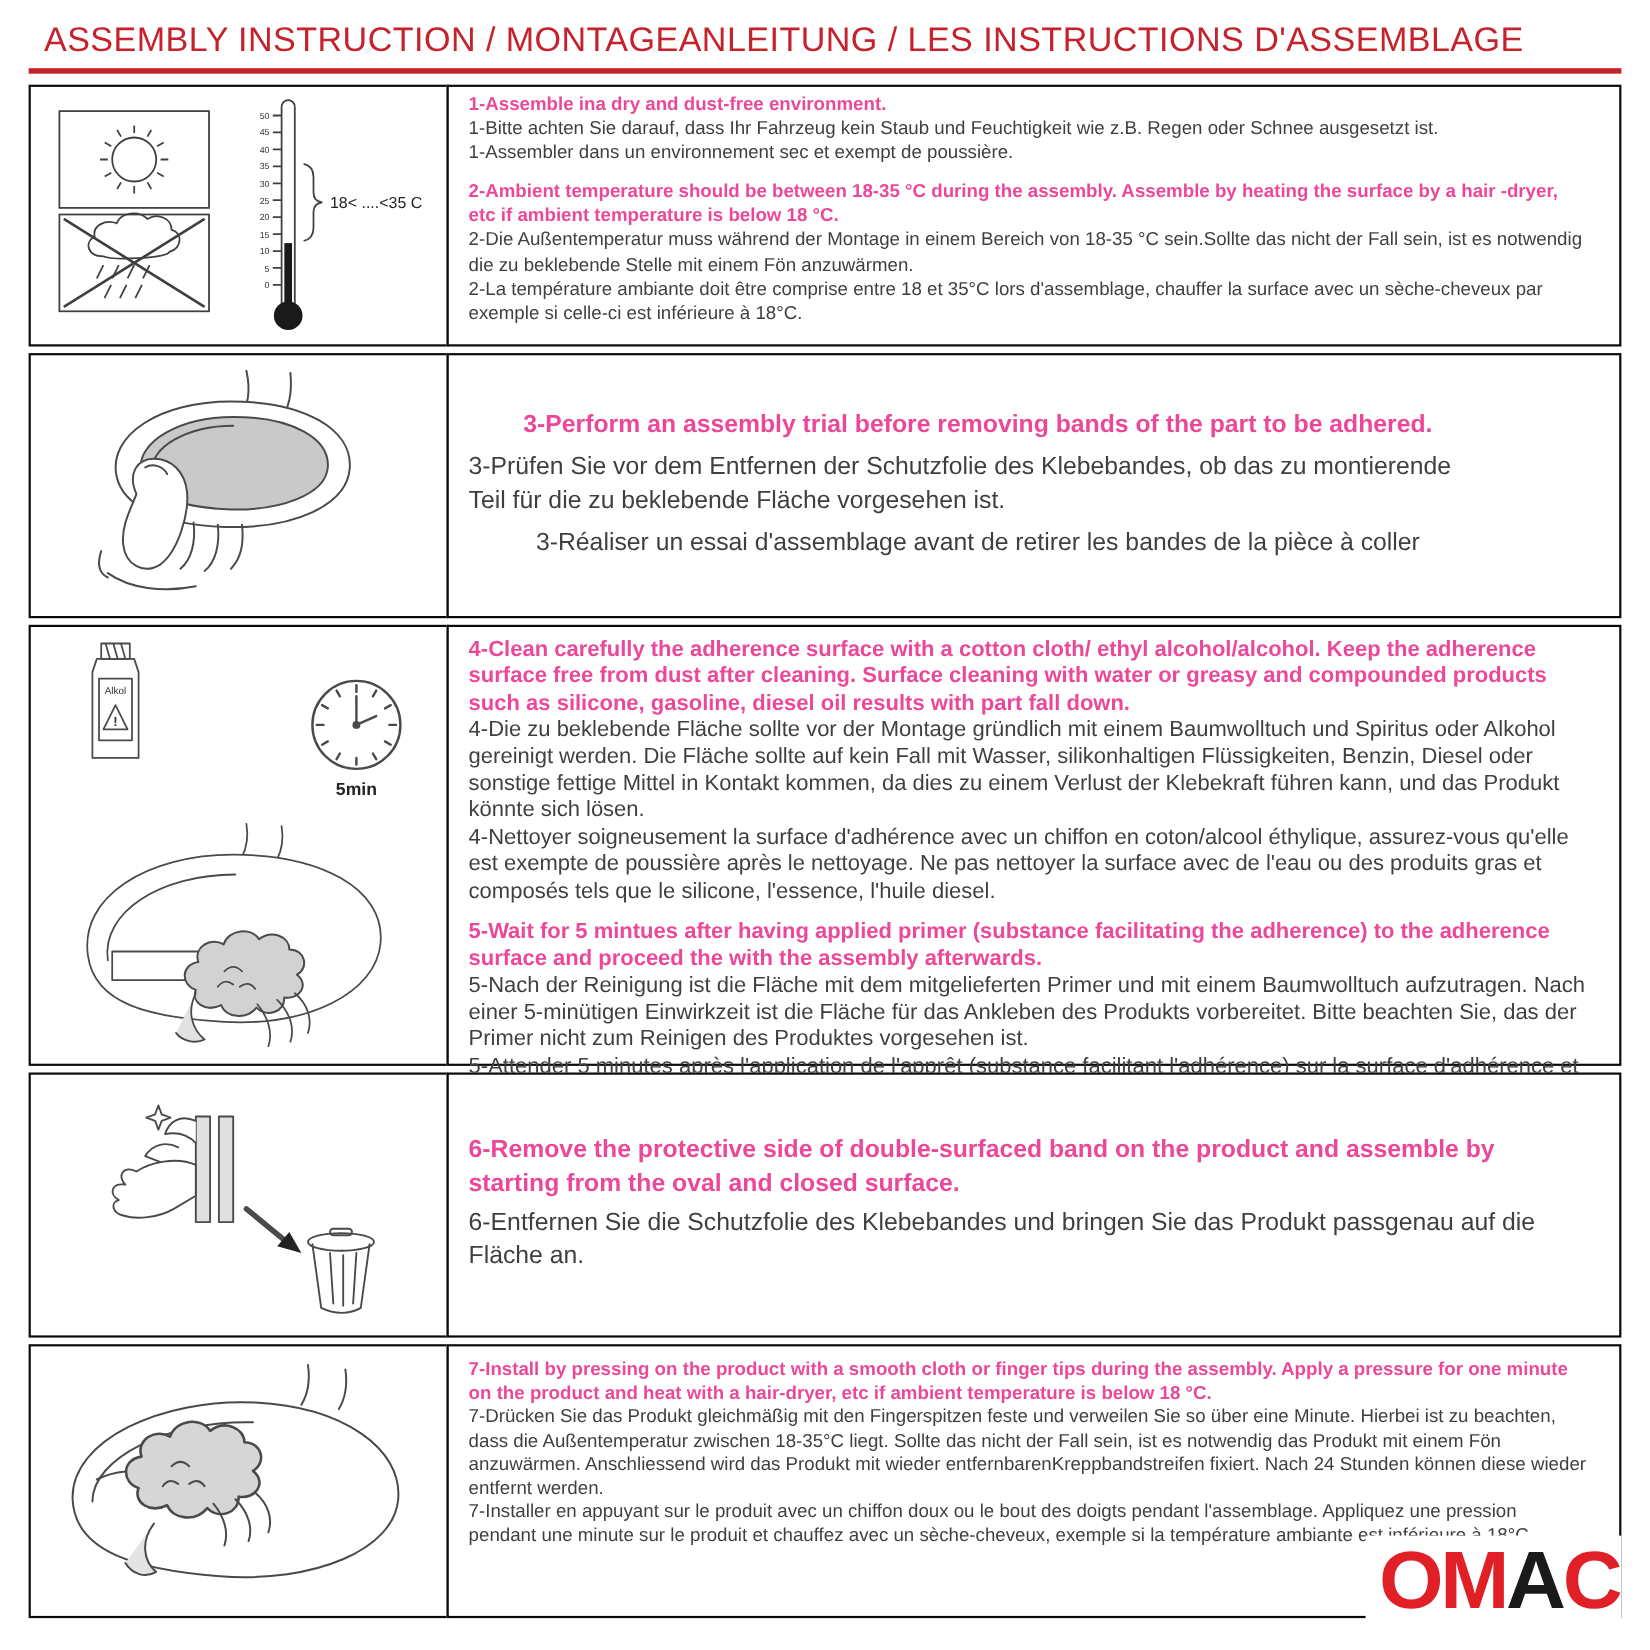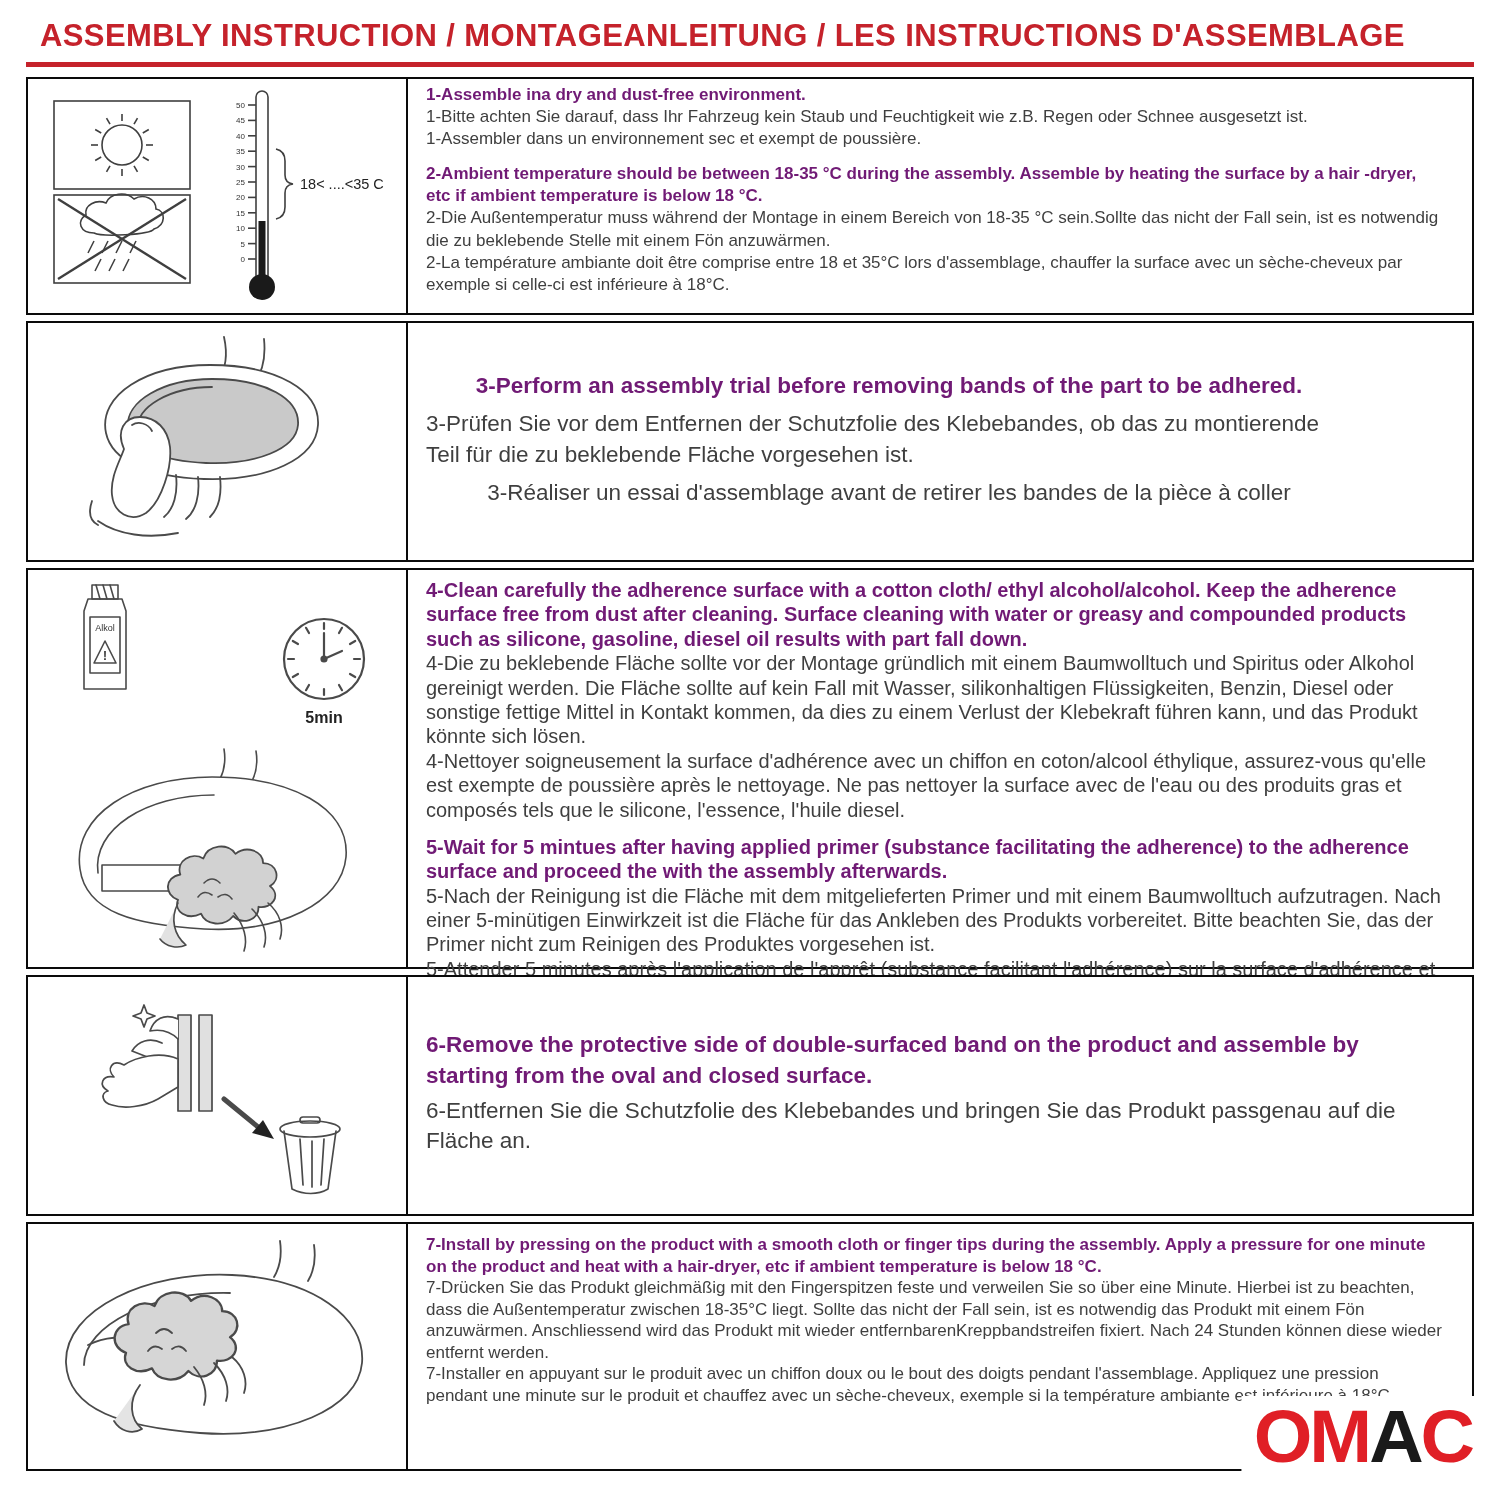--- a/index.html
+++ b/index.html
@@ -1,24 +1,24 @@
 <!DOCTYPE html>
 <html><head>
 <meta charset="utf-8">
 <style>
   html,body{margin:0;padding:0;background:#ffffff;}
   body{width:1500px;height:1500px;position:relative;font-family:"Liberation Sans",sans-serif;overflow:hidden;}
   .page{position:absolute;inset:0;padding:10px 26px 0 26px;box-sizing:border-box;}
-  .title{color:#c5222b;font-weight:bold;font-size:31px;letter-spacing:.4px;padding:8px 2px 6px 14px;white-space:nowrap;}
+  .title{color:#c5222b;font-weight:normal;font-size:31px;letter-spacing:.4px;padding:8px 2px 6px 14px;white-space:nowrap;}
   .title-rule{height:5px;background:#c5222b;margin:2px 0 10px 0;}
   .row{display:flex;margin-bottom:6px;}
   .illus-box{width:382px;flex:none;border:2px solid #0a0a0a;box-sizing:border-box;background:#fff;display:flex;align-items:center;justify-content:flex-start;}
   .text-box{flex:1;border:2px solid #0a0a0a;margin-left:-2px;box-sizing:border-box;background:#fff;padding:5px 30px 4px 18px;color:#3f3f3f;}
   .text-box p{margin:0;}
-  .text-box p.b{font-weight:bold;color:#701a75;}
+  .text-box p.b{font-weight:bold;color:#ec4899;}
   .text-box p.g{margin-top:13px;}
   .r1{height:238px;}
   .r2{height:241px;}
   .r3{height:401px;}
   .r4{height:241px;}
   .r5{height:249px;}
   .fs1{font-size:17px;line-height:1.3;}
   .fs2{font-size:22.5px;line-height:1.4;padding-right:120px;display:flex;flex-direction:column;justify-content:center;align-items:center;}
   .fs2 p{margin-bottom:6px;}
   .fs3{font-size:20px;line-height:1.22;padding-top:8px;}

